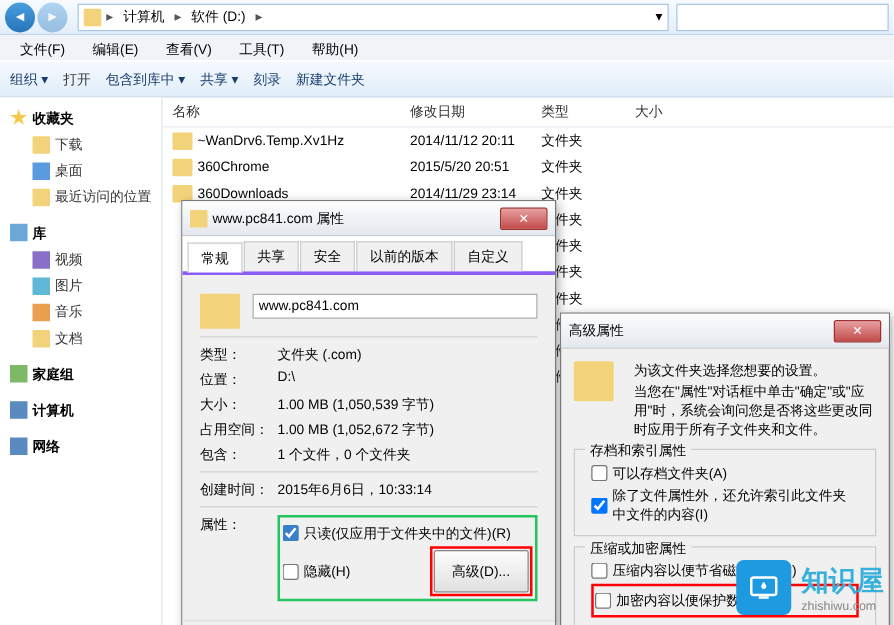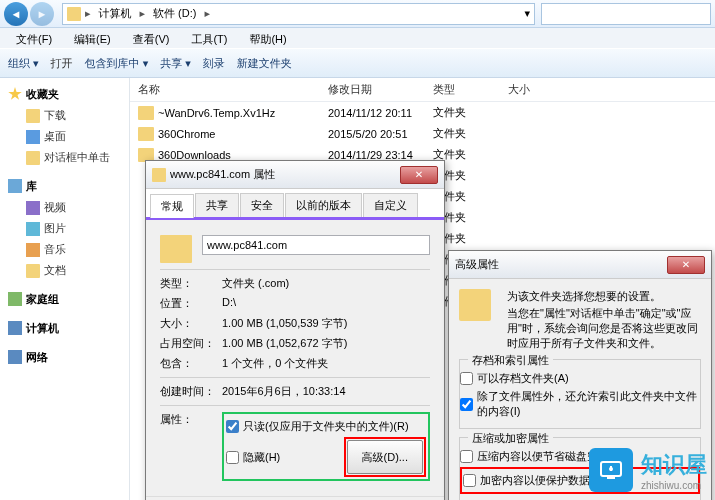--- a/index.html
+++ b/index.html
@@ -44,21 +44,21 @@
 .cb{display:flex;align-items:center;gap:4px;margin:3px 0}
 .cb input{width:13px;height:13px}
 .btn{height:34px;padding:0 14px;border:1px solid #888;background:linear-gradient(#fdfdfd,#e0e0e0);border-radius:2px}
 .adv-btn{border:2px solid red;padding:1px}
 .dlg-foot{padding:8px;display:flex;justify-content:flex-end;gap:6px;background:#f0f0f0;border-top:1px solid #ddd}
 
 .adv-dlg{left:448px;top:250px;width:264px}
 .adv-body{padding:10px;font-size:11px}
 .adv-info{display:flex;gap:16px;margin-bottom:8px}
 .adv-ico{width:32px;height:32px;background:#f3d37a;border-radius:2px;flex-shrink:0}
-.fieldset{border:1px solid #ccc;padding:8px 0 6px;margin:8px 0;position:relative}
+.fieldset{border:1px solid #ccc;padding:8px 13px 6px;margin:8px 0;position:relative}
 .legend{position:absolute;top:-7px;left:8px;background:#f0f0f0;padding:0 4px}
 .red-box{border:2px solid red;padding:1px;margin:2px 0}
 
 .wm{position:absolute;right:8px;bottom:8px;display:flex;align-items:center;gap:8px;z-index:99}
 .wm-ico{width:44px;height:44px;background:#1e9ae0;border-radius:6px;display:flex;align-items:center;justify-content:center}
 .wm-txt{color:#37b0dc;font-size:22px;font-weight:bold}
 .wm-sub{color:#888;font-size:10px}
 </style>
 </head>
 <body>
@@ -108,21 +108,21 @@
     <div class="tree-i">
         <span class="ico folder"></span>
         <span>下载</span>
       </div>
     <div class="tree-i">
         <span class="ico" style="background:#5a9be0"></span>
         <span>桌面</span>
       </div>
     <div class="tree-i">
         <span class="ico folder"></span>
-        <span>对话框中单击</span>
+        <span>最近访问的位置</span>
       </div>
     <div style="height:8px"></div>
     <div class="tree-h">
         <span class="ico" style="background:#6ba8d8"></span>
         <span>库</span>
       </div>
     <div class="tree-i">
         <span class="ico" style="background:#8a6fc9"></span>
         <span>视频</span>
       </div>

